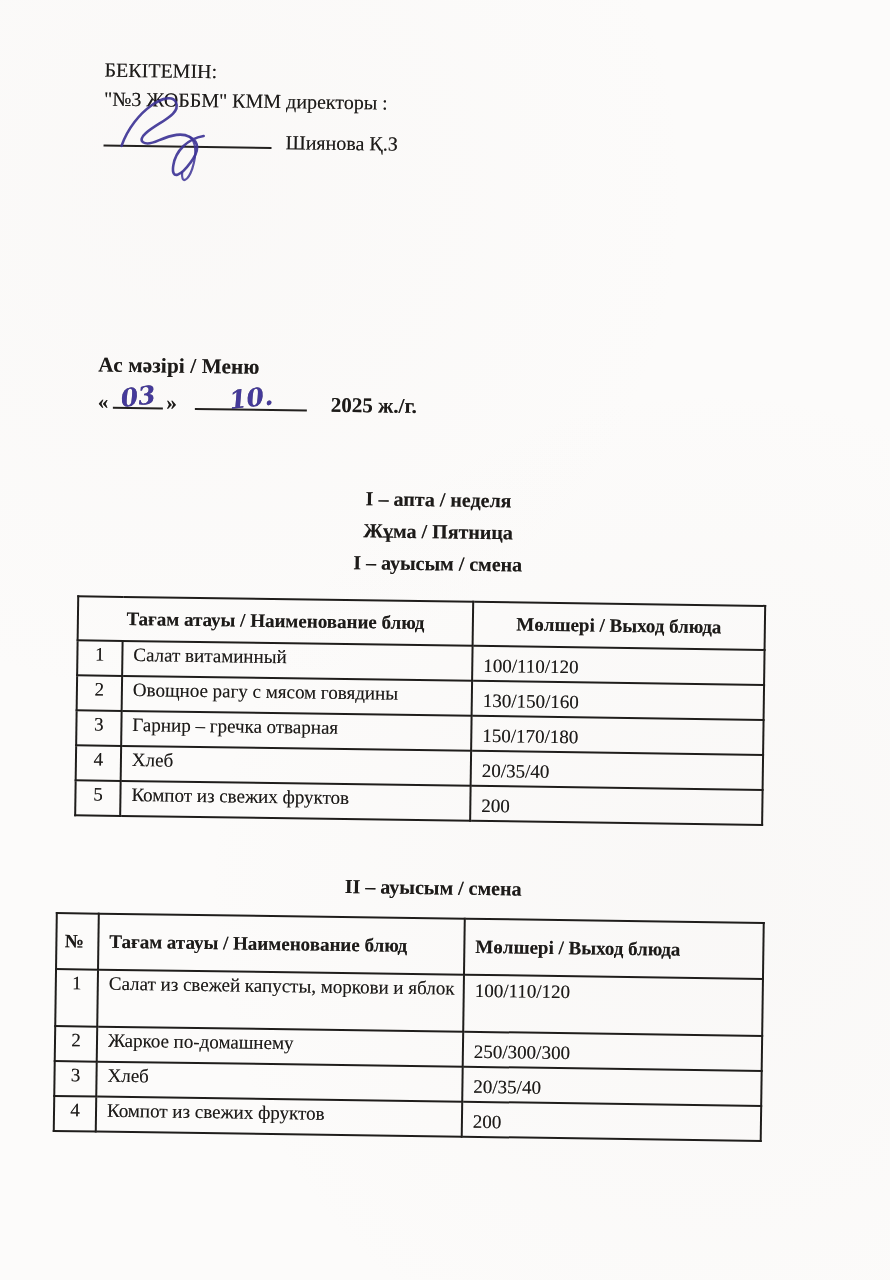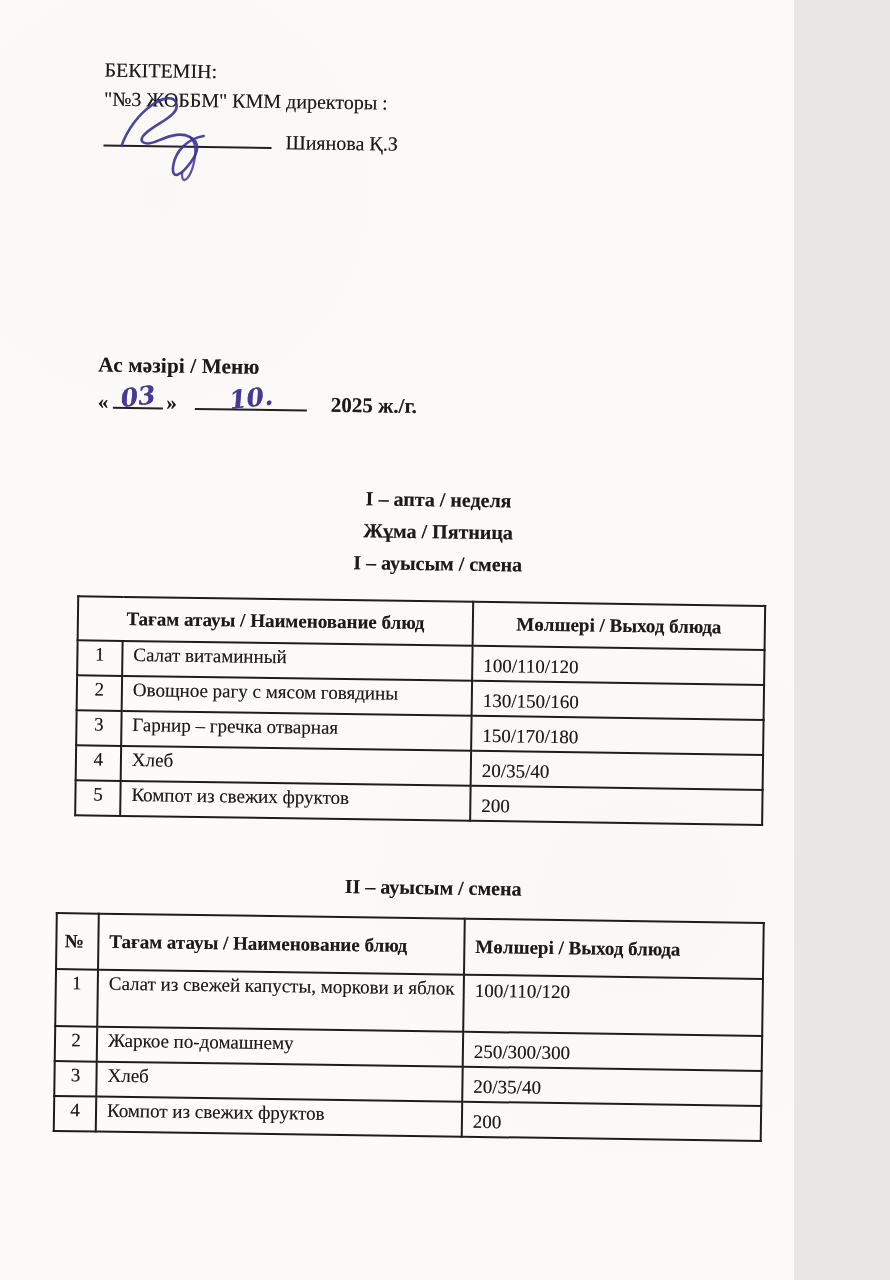--- a/index.html
+++ b/index.html
@@ -4,21 +4,21 @@
 <style>
   html,body{margin:0;padding:0;}
   body{
     width:890px;height:1280px;
     background:#e9e7e4;
     font-family:"Liberation Serif","DejaVu Serif",serif;
     overflow:hidden;
   }
   .page{
     position:relative;
-    width:794px;height:1280px;
+    width:890px;height:1280px;
     background:
       radial-gradient(circle at 20% 15%, rgba(210,200,196,0.05), transparent 40%),
       radial-gradient(circle at 80% 70%, rgba(205,198,194,0.06), transparent 45%),
       #fcfbfa;
     overflow:hidden;
     color:#1d1b19;
   }
   .content{
     position:absolute;inset:0;
     transform:rotate(0.8deg);

